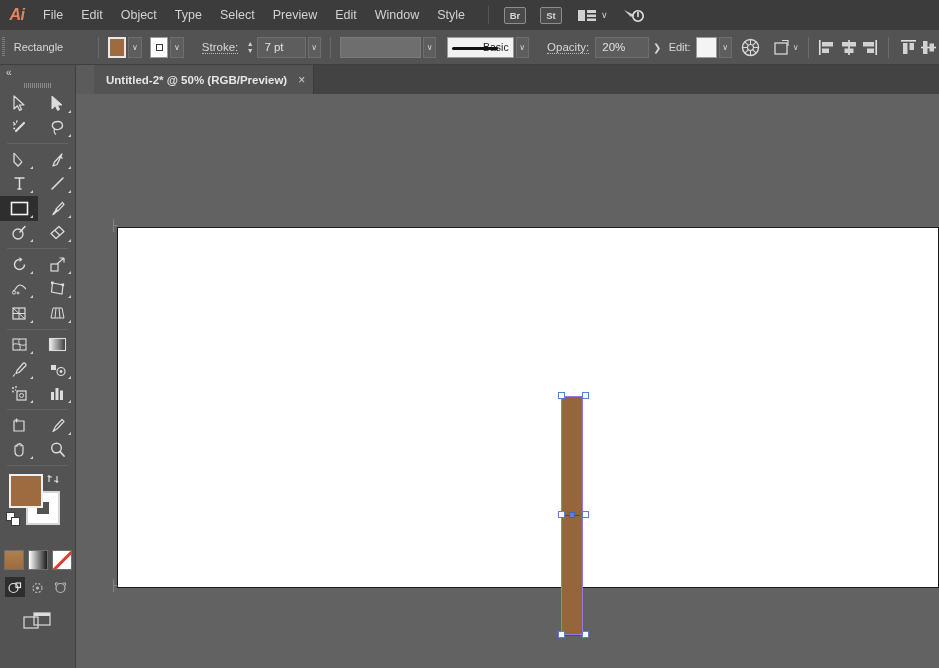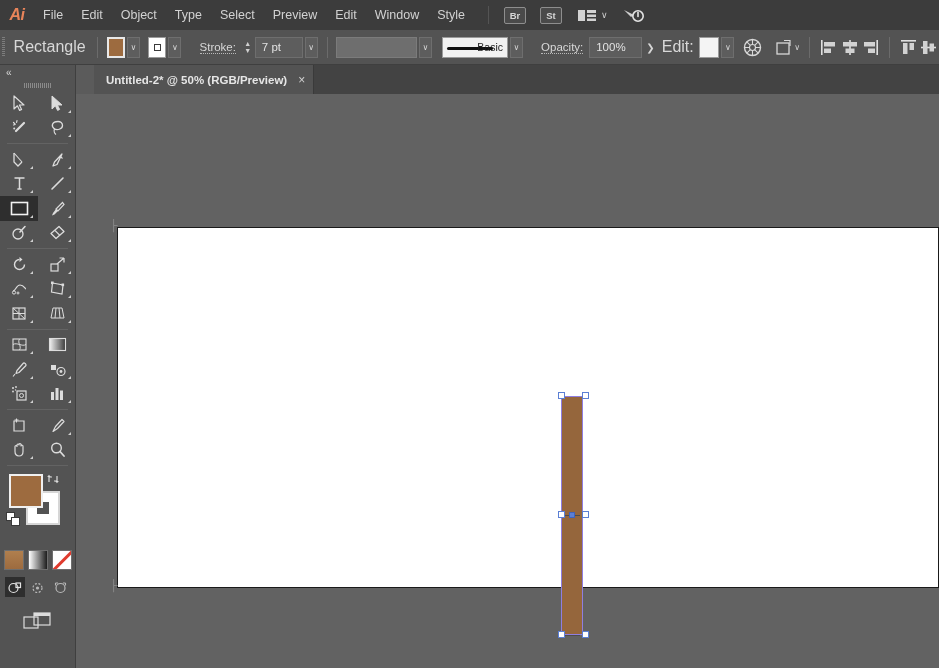--- a/index.html
+++ b/index.html
@@ -46,21 +46,21 @@
     background: #535353; display: flex; align-items: center;
     border-bottom: 1px solid #3f3f3f;
   }
   .cb-grip {
     width: 9px; height: 35px; display:flex; align-items:center; justify-content:center;
   }
   .cb-grip i {
     display:block; width:3px; height:20px;
     background: repeating-linear-gradient(to bottom,#7d7d7d 0 1px,transparent 1px 2px);
   }
-  .cb-label { color: #d8d8d8; font-size: 16px; white-space: nowrap; }
+  .cb-label { color: #d8d8d8; font-size: 11px; white-space: nowrap; }
   .cb-sep { width: 1px; height: 21px; background: #6b6b6b; margin: 0 9px; }
   .swatch-fill {
     width: 21px; height: 21px; border: 2px solid #e8e8e8; cursor: pointer;
   }
   .swatch-stroke {
     width: 21px; height: 21px; background: #fff; border: 1px solid #9a9a9a;
     display:flex; align-items:center; justify-content:center; cursor: pointer;
   }
   .swatch-stroke i { width: 7px; height: 7px; border: 1.5px solid #3a3a3a; display:block; }
   .dd-arrow {
@@ -305,21 +305,21 @@
     <div class="brush-box">
       <span class="brush-line"></span>
       <span class="brush-label">Basic</span>
     </div>
     <div class="dd-arrow">∨</div>
 
     <div style="width:12px"></div>
 
     <div class="stroke-underline">Opacity:</div>
     <div style="width:7px"></div>
-    <div class="num-field" style="width:60px">100%</div>
+    <div class="num-field" style="width:60px">20%</div>
     <div class="dd-arrow" style="border:none;background:transparent;font-size:10px">❯</div>
 
     <div style="width:6px"></div>
 
     <div class="cb-label">Edit:</div>
     <div style="width:6px"></div>
     <div class="style-box"></div>
     <div class="dd-arrow">∨</div>
 
     <div style="width:10px"></div>

